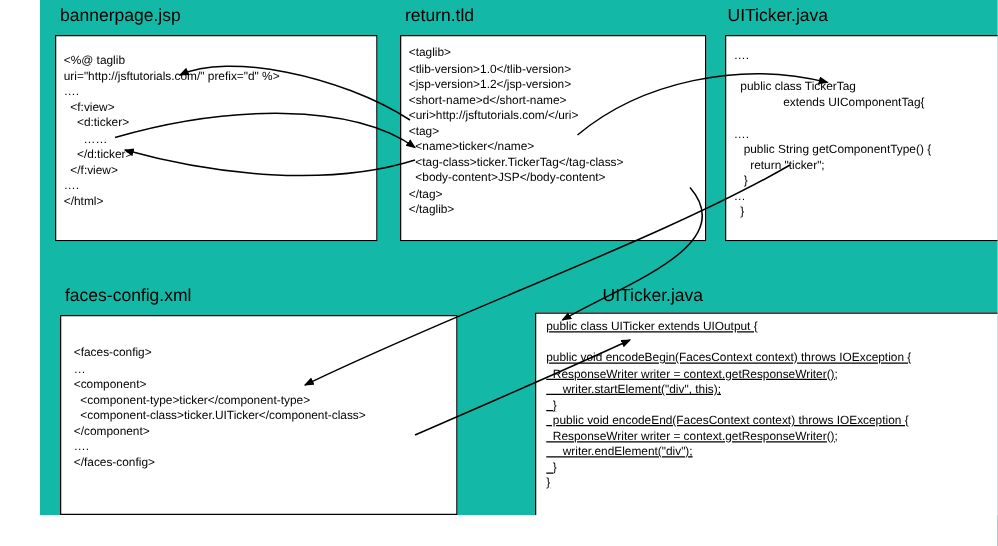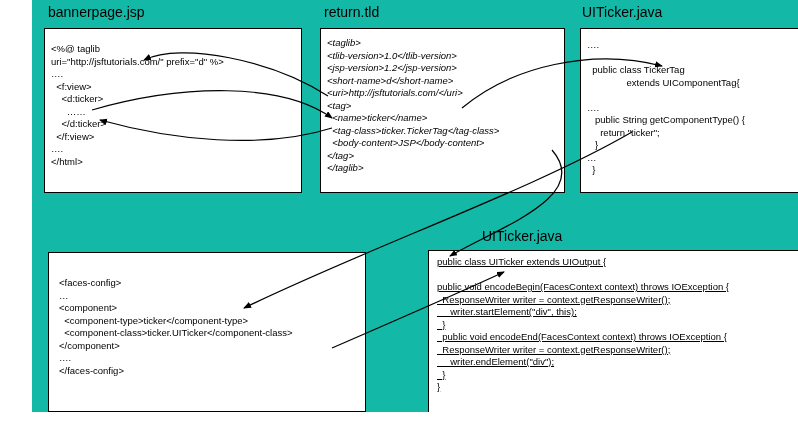--- a/index.html
+++ b/index.html
@@ -61,21 +61,21 @@
   &lt;f:view&gt;
     &lt;d:ticker&gt;
       ……
     &lt;/d:ticker&gt;
   &lt;/f:view&gt;
 ….
 &lt;/html&gt;</div>
   </div>
 
   <div class="panel-title" style="left:292px; top:4px;">return.tld</div>
-  <div class="panel" style="left:288px; top:28px; width:245px; height:165px;font-style:italic;">
+  <div class="panel" style="left:288px; top:28px; width:245px; height:165px;">
     <div class="code" style="left:6px; top:8px;">&lt;taglib&gt;
 &lt;tlib-version&gt;1.0&lt;/tlib-version&gt;
 &lt;jsp-version&gt;1.2&lt;/jsp-version&gt;
 &lt;short-name&gt;d&lt;/short-name&gt;
 &lt;uri&gt;http://jsftutorials.com/&lt;/uri&gt;
 &lt;tag&gt;
   &lt;name&gt;ticker&lt;/name&gt;
   &lt;tag-class&gt;ticker.TickerTag&lt;/tag-class&gt;
   &lt;body-content&gt;JSP&lt;/body-content&gt;
 &lt;/tag&gt;
@@ -90,20 +90,21 @@
                extends UIComponentTag{
 
 ….
    public String getComponentType() {
      return "ticker";
    }
 …
   }</div>
   </div>
 
+  <div class="panel-title" style="left:20px; top:228px;">faces-config.xml</div>
   <div class="panel" style="left:16px; top:252px; width:318px; height:160px;">
     <div class="code" style="left:10px; top:24px;">&lt;faces-config&gt;
 …
 &lt;component&gt;
   &lt;component-type&gt;ticker&lt;/component-type&gt;
   &lt;component-class&gt;ticker.UITicker&lt;/component-class&gt;
 &lt;/component&gt;
 ….
 &lt;/faces-config&gt;</div>
   </div>

